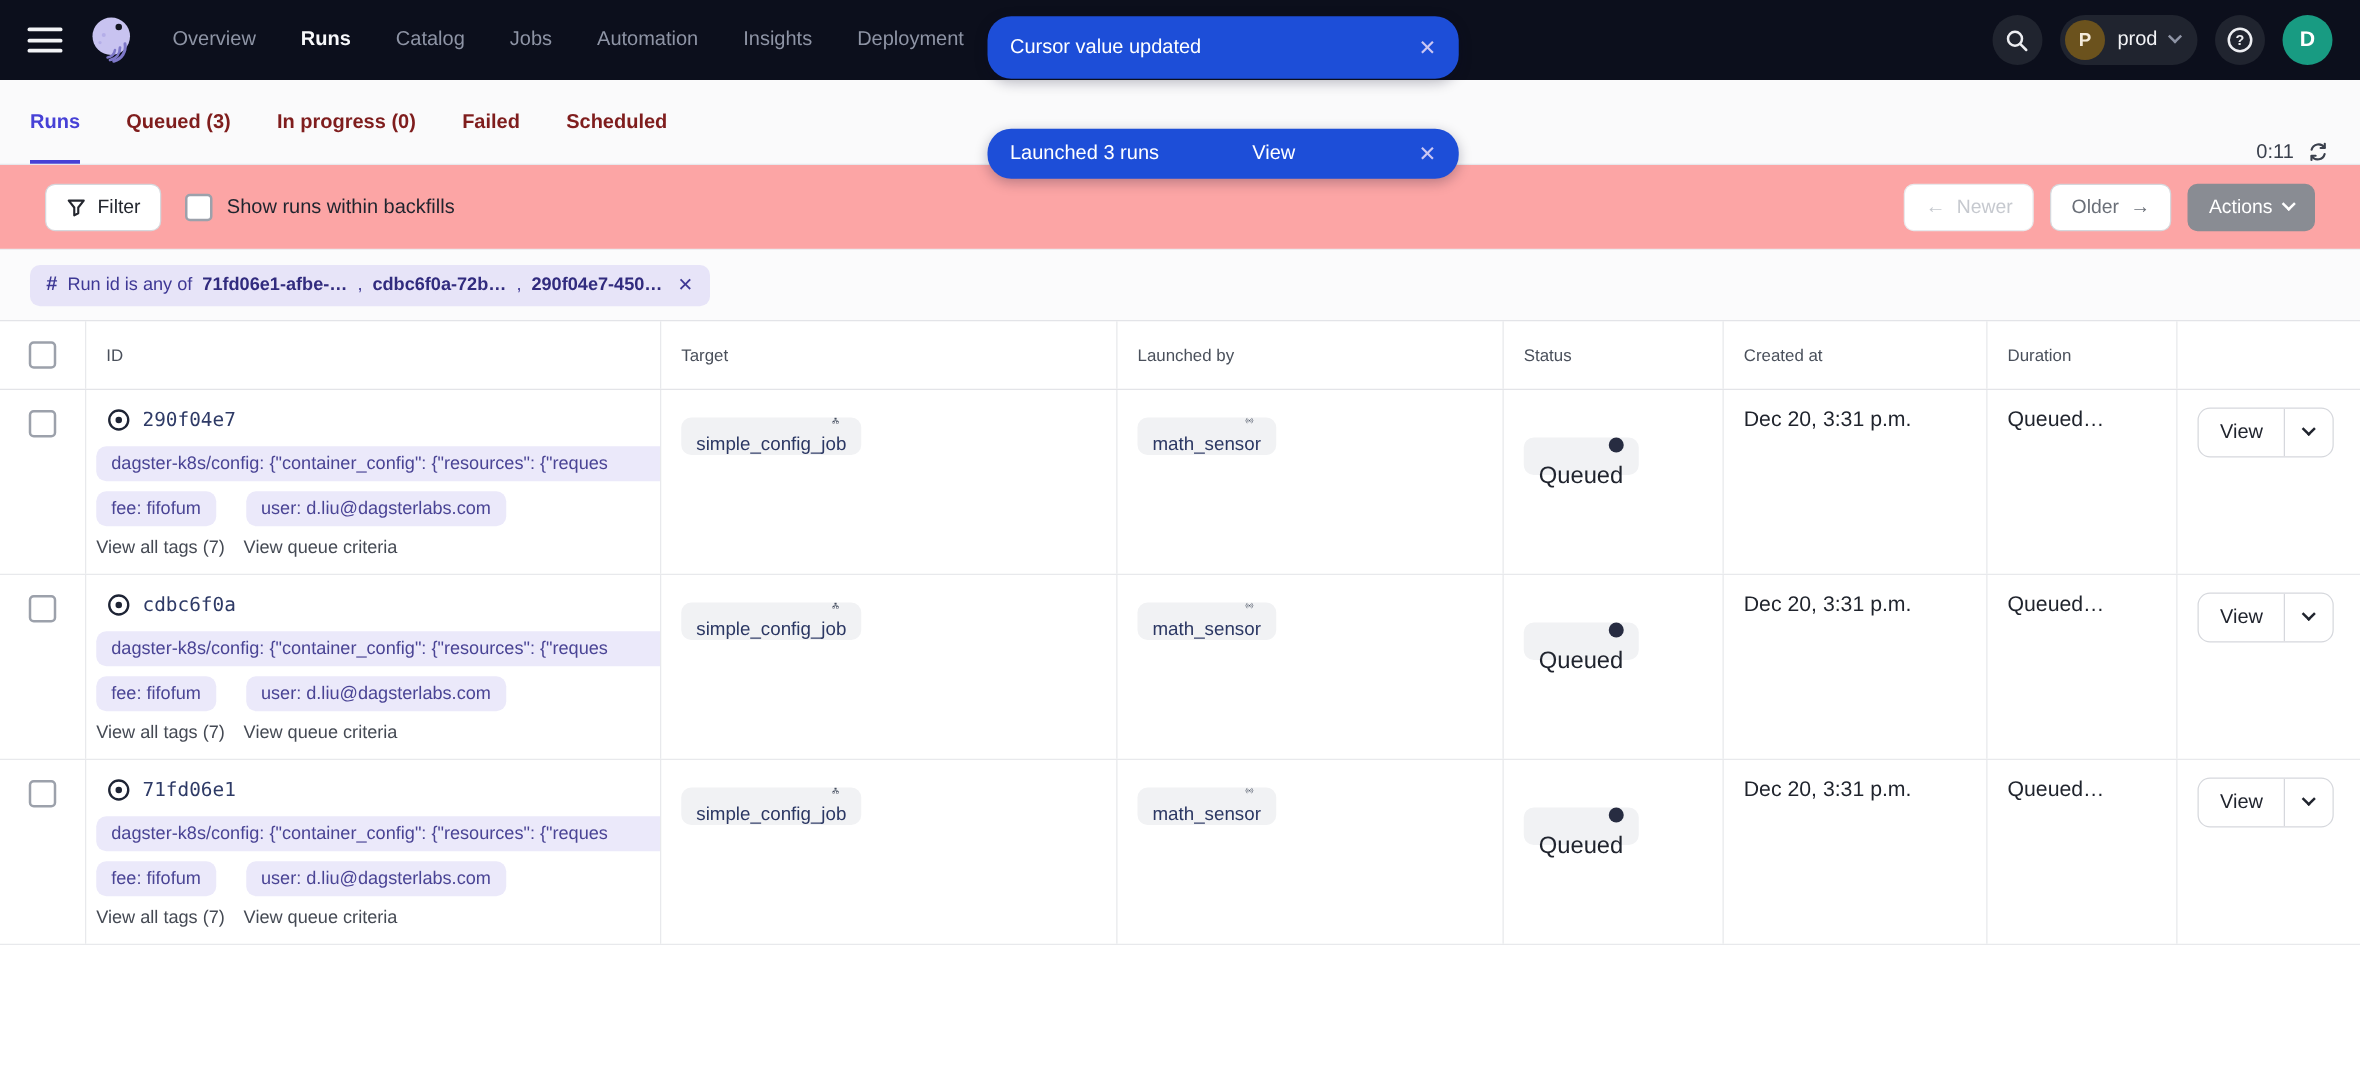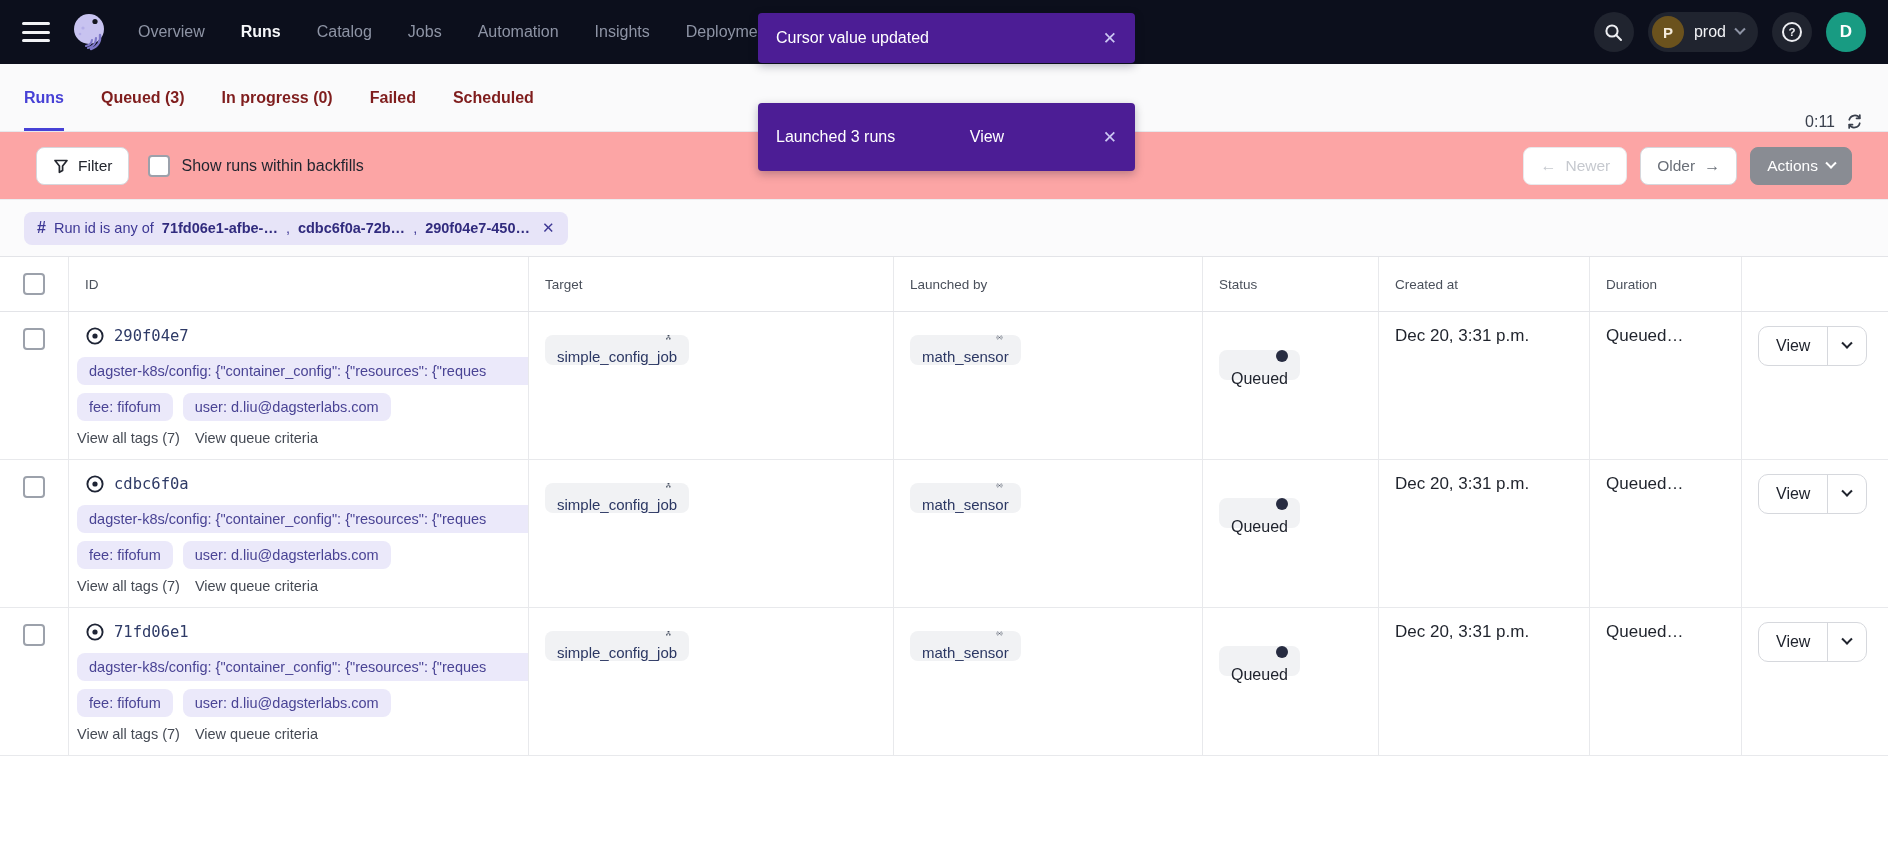--- a/index.html
+++ b/index.html
@@ -16,23 +16,23 @@
   .navlist .navitem.active { color:#F7F8FA; font-weight:600; }
   .topnav-right { margin-left:auto; display:flex; align-items:center; gap:14px; }
   .iconbtn { width:40px; height:40px; border-radius:50%; background:#20242F; display:flex; align-items:center; justify-content:center; cursor:pointer; }
   .envpill { height:40px; border-radius:20px; background:#20242F; display:flex; align-items:center; gap:10px; padding:0 14px 0 4px; cursor:pointer; }
   .envavatar { width:32px; height:32px; border-radius:50%; background:#6B521D; color:#F4EBDB; font-size:15px; font-weight:600; display:flex; align-items:center; justify-content:center; }
   .envname { color:#F2F3F6; font-size:16px; }
   .chev { width:8px; height:8px; border-right:2px solid #8E94A5; border-bottom:2px solid #8E94A5; transform:rotate(45deg) translate(-2px,-2px); }
   .useravatar { width:40px; height:40px; border-radius:50%; background:#189B82; color:#fff; font-size:17px; font-weight:600; display:flex; align-items:center; justify-content:center; cursor:pointer; }
 
   
-  .toast { position:absolute; left:758px; width:377px; background:#4c1d95; border-radius:4px; color:#fff; display:flex; align-items:center; padding:0 18px; font-size:16px; z-index:50; box-shadow:0 3px 10px rgba(10,10,40,.28); }
+  .toast { position:absolute; left:790px; width:377px; background:#1d4ed8; border-radius:19px; color:#fff; display:flex; align-items:center; padding:0 18px; font-size:16px; z-index:50; box-shadow:0 3px 10px rgba(10,10,40,.28); }
   .toast-1 { top:13px; height:50px; }
-  .toast-2 { top:103px; height:68px;justify-content:flex-end; }
+  .toast-2 { top:103px; height:40px;justify-content:flex-end; }
   .toast-close { margin-left:auto; color:#CBC7F3; font-size:17px; cursor:pointer; line-height:1; }
   .toast-action { margin-left:auto; margin-right:24px; cursor:pointer; color:#fff; }
 
   
   .tabsbar { height:68px; background:#FAFAFB; border-bottom:1px solid #E7E8EC; display:flex; align-items:stretch; padding:0 24px; }
   .tab { display:flex; align-items:center; font-size:16px; font-weight:600; color:#7f1d1d; margin-right:37px; cursor:pointer; border-bottom:3px solid transparent; padding-top:3px; }
   .tab.active { color:#4741D6; border-bottom-color:#4741D6; }
   .tabsbar-right { margin-left:auto; display:flex; align-items:center; gap:10px; color:#3A404D; font-size:16px;margin-top:48px; }
 
   
@@ -61,26 +61,26 @@
   .cell.ck { padding-left:23px; }
   .row { min-height:148px; border-bottom:1px solid #E8E9EC; background:#fff; }
   .rcell { border-right:1px solid #E8E9EC; padding:14px 14px 10px 16px; overflow:hidden; }
   .rcell.last { border-right:none; }
   .rcell.ck { padding:16px 0 0 23px; }
   .idline { display:flex; align-items:center; gap:9px; }
   .runid { font-family:"DejaVu Sans Mono",monospace; font-size:15.5px; color:#2E3A66; cursor:pointer; }
   .pill-tag { display:inline-flex; align-items:center; height:28px; background:#EBE9FA; border-radius:8px; padding:0 12px; font-size:14.5px; color:#4A4495; white-space:nowrap; max-width:100%; overflow:hidden; }
   .tagline1 { margin-top:11px; margin-left:-8px; margin-right:-14px; }
   .tagline1 .pill-tag { border-top-right-radius:0; border-bottom-right-radius:0; width:100%; }
-  .tagline2 { margin-top:8px; margin-left:-8px; display:flex; gap:10px; }
+  .tagline2 { margin-top:8px; margin-left:-8px; display:flex; gap:24px; }
   .linkline { margin-top:9px; margin-left:-8px; display:flex; gap:15px; font-size:14.5px; color:#454A54; }
   .linkline span { cursor:pointer; }
   .pill-gray { display:inline-flex; align-items:flex-end; gap:8px; height:30px; background:#F1F2F4; border-radius:8px; padding:0 12px; font-size:15px; color:#2B3763; white-space:nowrap; cursor:pointer;flex-direction:column; }
   .statusdot { width:12px; height:12px; border-radius:50%; background:#272C41; flex:none; }
-  .pill-status { color:#20242E; font-size:16px; cursor:default;margin-top:24px; }
+  .pill-status { color:#20242E; font-size:19px; cursor:default;margin-top:24px; }
   .bigtext { font-size:17px; color:#1F232C; padding-top:2px; }
   .splitbtn { display:inline-flex; height:40px; border:1px solid #D6D8DD; border-radius:10px; background:#fff; overflow:hidden; }
   .splitbtn .main { display:flex; align-items:center; padding:0 17px; font-size:16px; color:#20242E; cursor:pointer; }
   .splitbtn .drop { display:flex; align-items:center; justify-content:center; width:39px; border-left:1px solid #D6D8DD; cursor:pointer; }
   .splitbtn .chev { border-color:#20242E; }
 </style>
 </head>
 <body>
 
 <div class="topnav">

